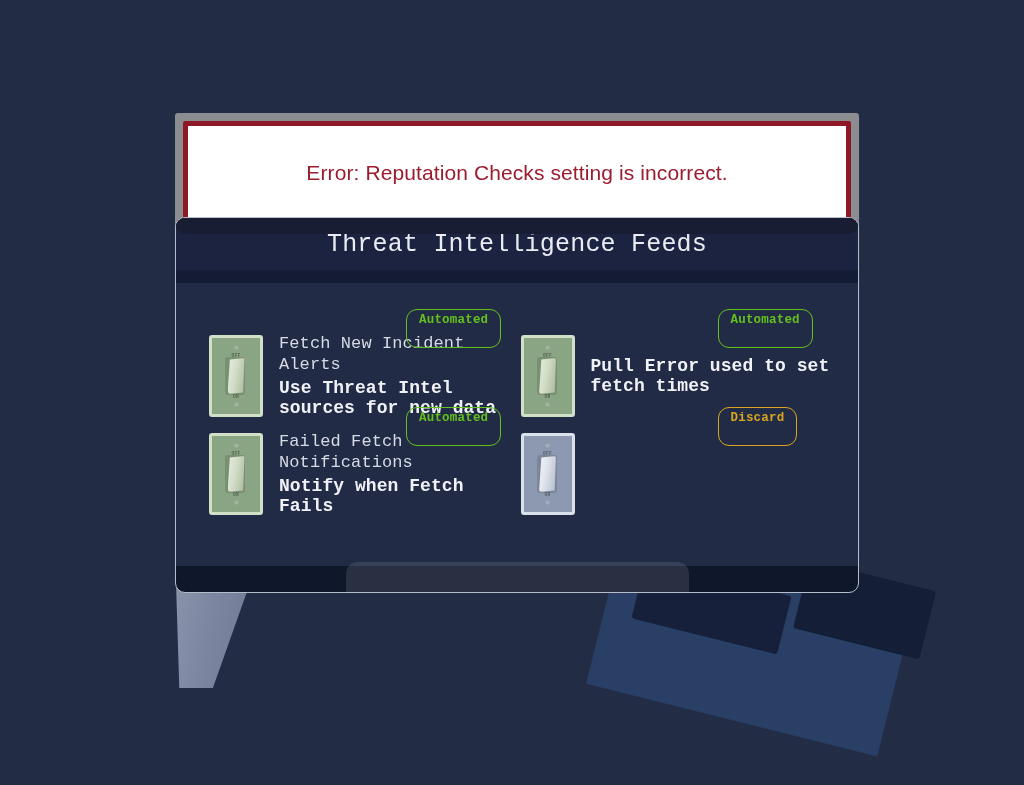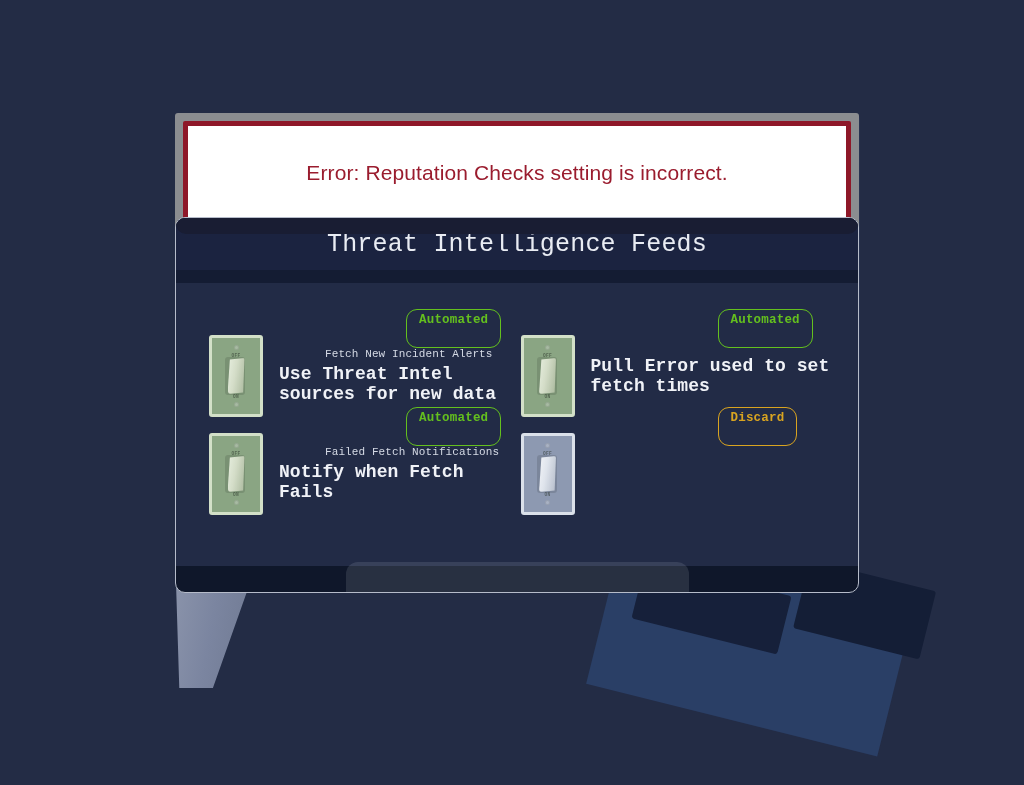--- a/index.html
+++ b/index.html
@@ -311,25 +311,24 @@
     position: relative;
     display: flex;
     align-items: center;
     height: 76px;
   }
   .feed-text {
     margin-left: 16px;
   }
   .feed-title {
     color: #d5dae5;
-    font-size: 11px;
+    font-size: 17px;
     line-height: 1.2;
     margin-bottom: 3px;
     letter-spacing: .1px;
-    margin-left: 46px;
   }
   .feed-sub {
     color: #f0f2f7;
     font-size: 18px;
     font-weight: 700;
     letter-spacing: .05px;
   }
 
   
   .badge {

